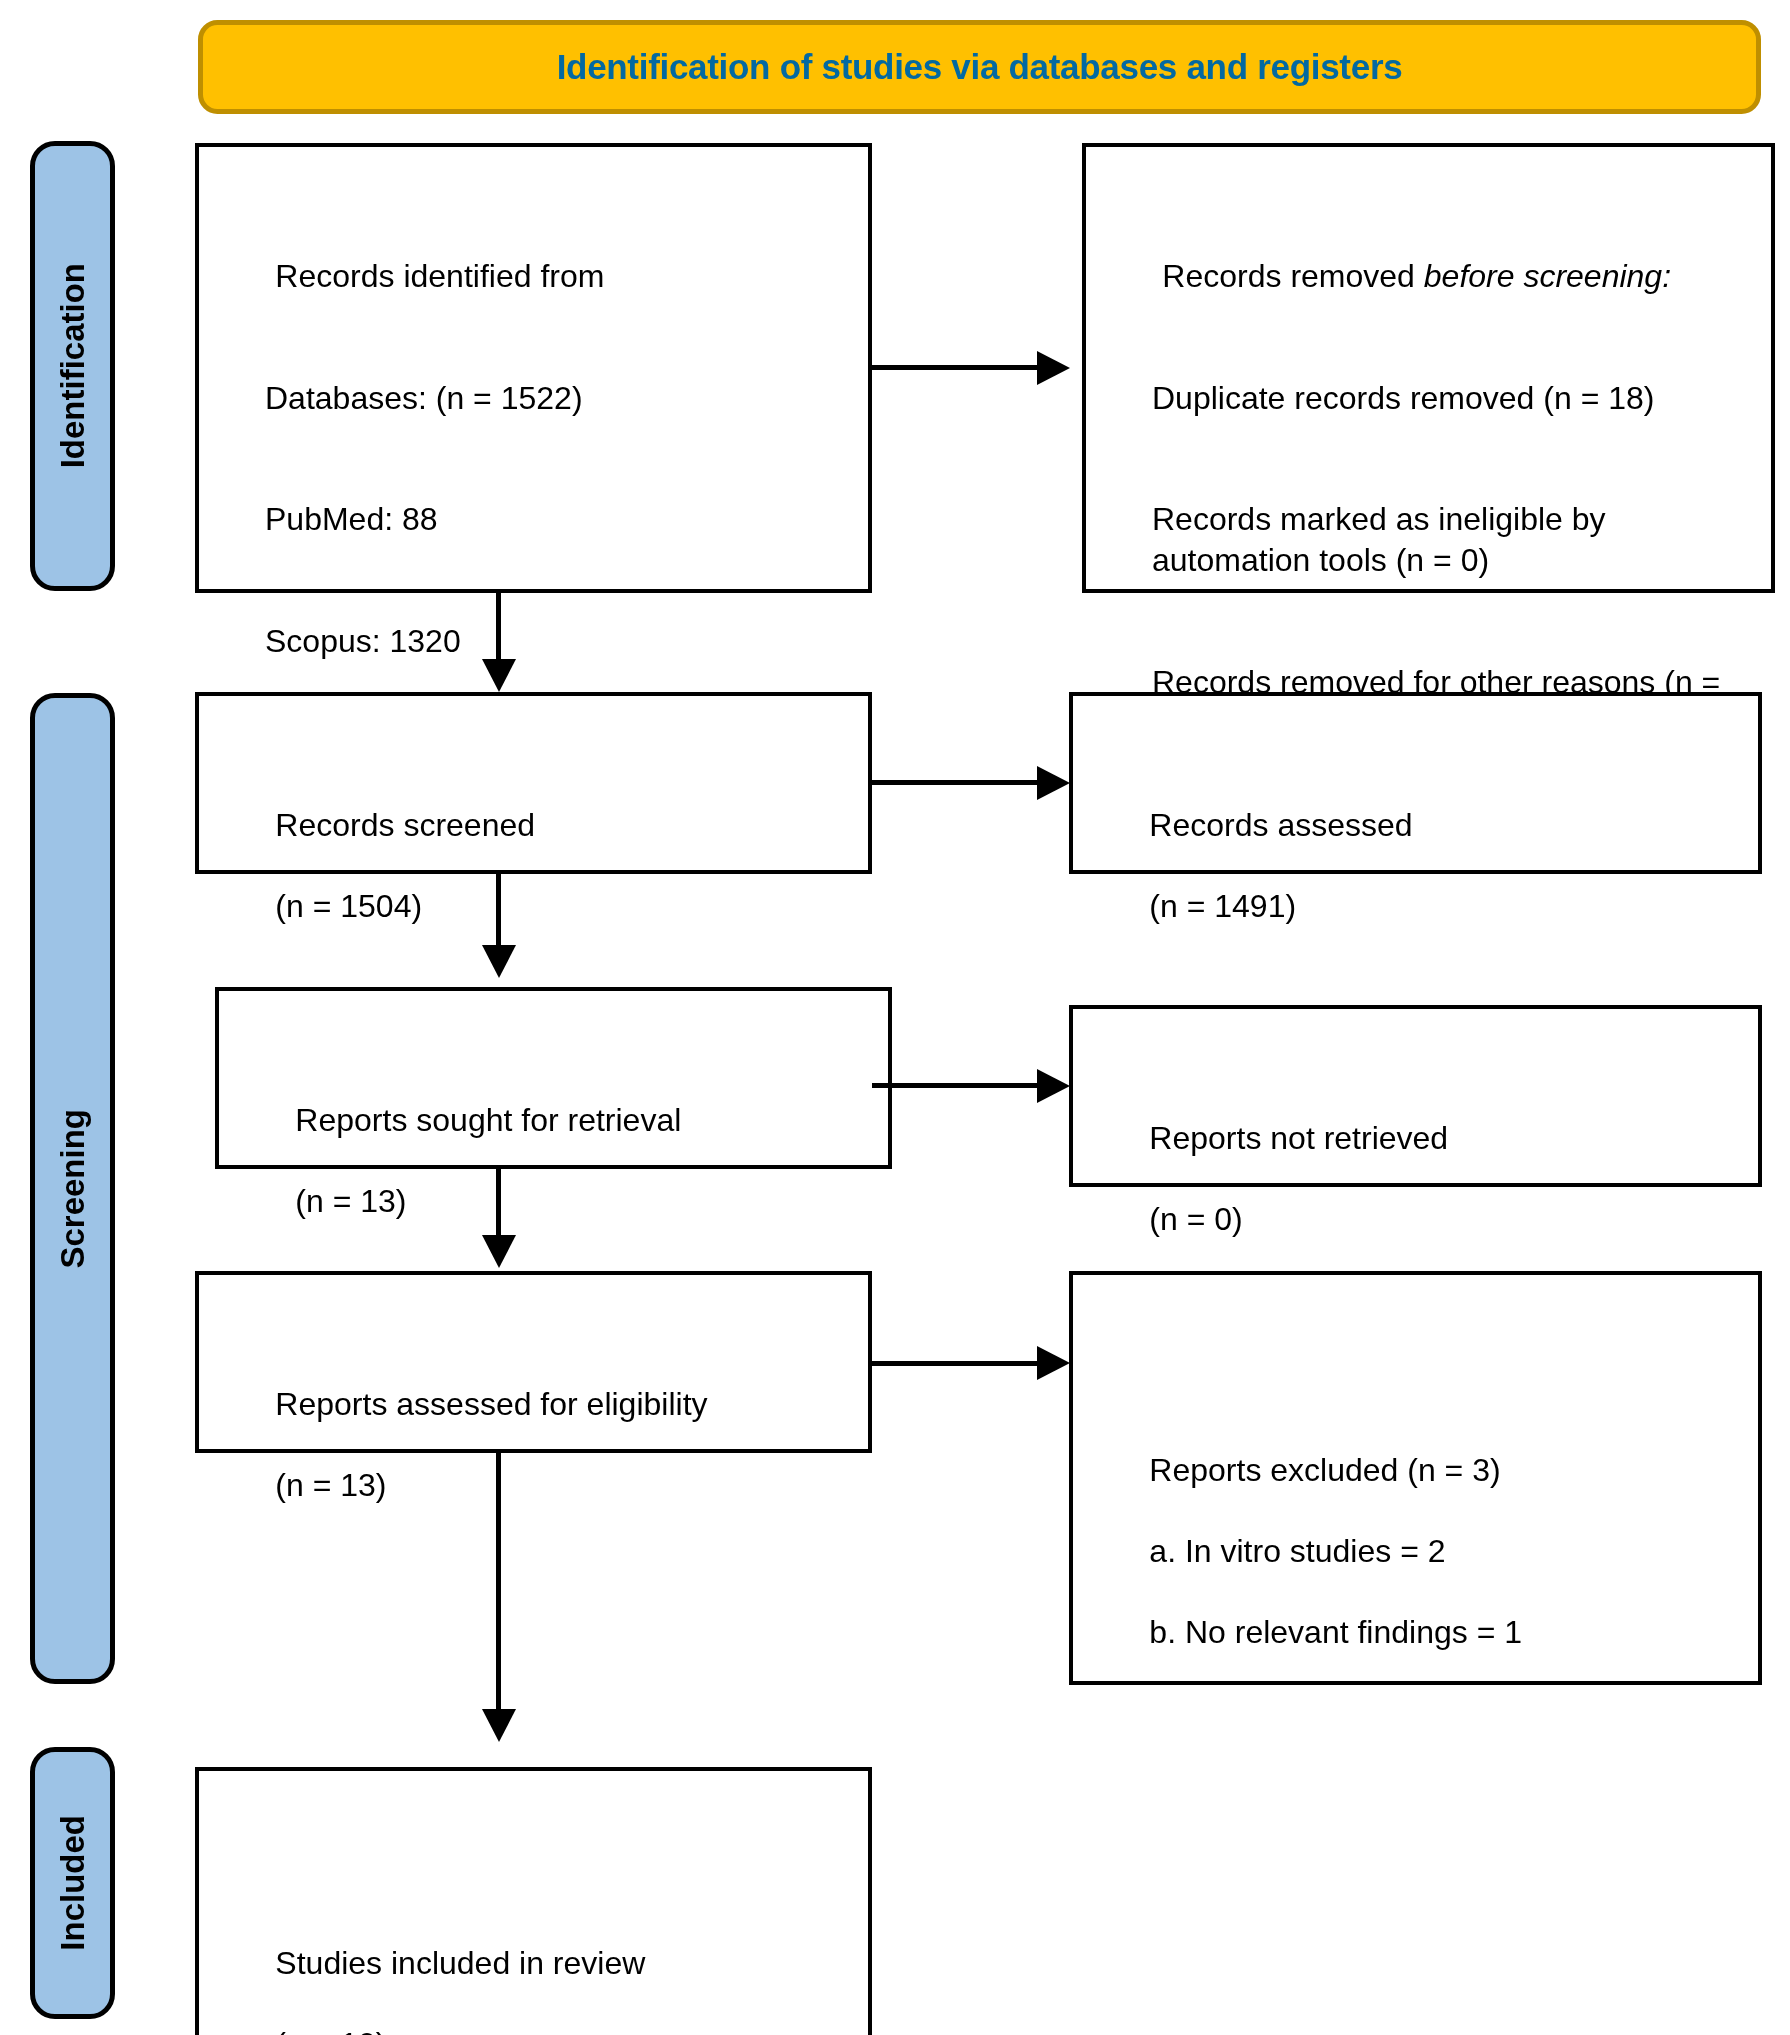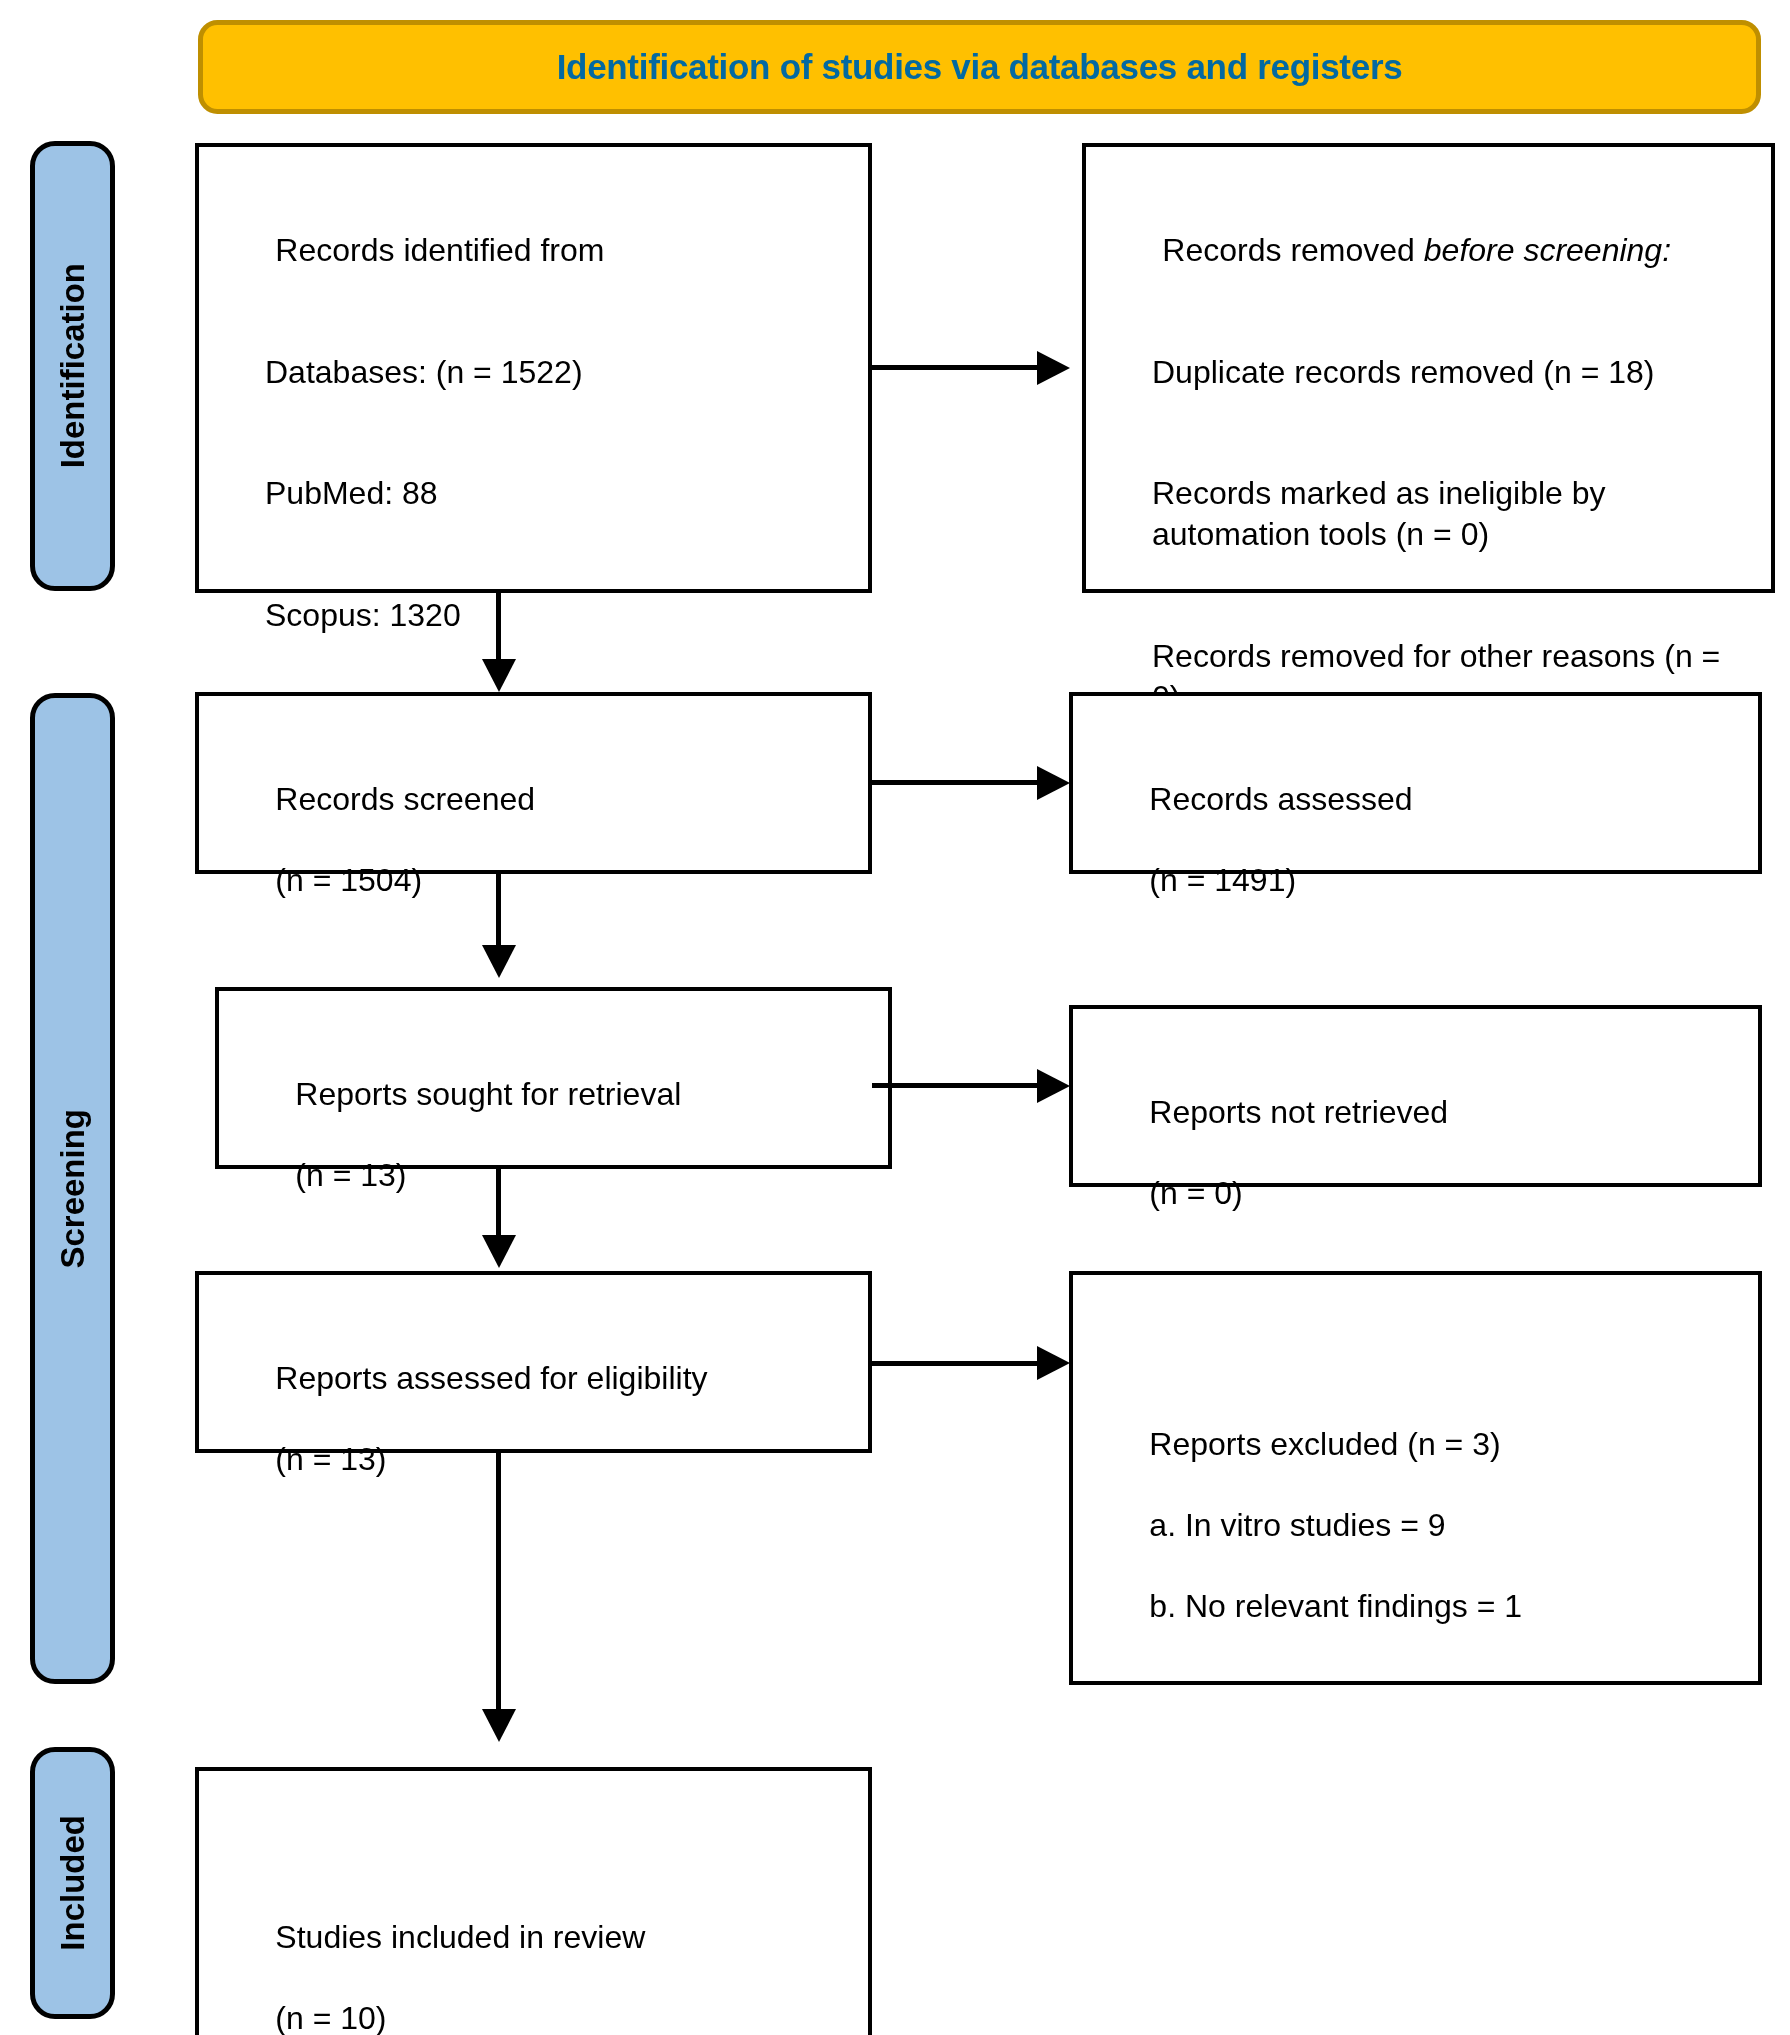--- a/index.html
+++ b/index.html
@@ -62,21 +62,21 @@
   #stage-identification { left: 30px; top: 141px; width: 85px; height: 450px; }
   #stage-screening      { left: 30px; top: 693px; width: 85px; height: 991px; }
   #stage-included       { left: 30px; top: 1747px; width: 85px; height: 272px; }
 
   
   .box {
     position: absolute;
     background: #ffffff;
     border: 4.6px solid #000000;
     box-sizing: border-box;
-    padding: 11px 23px 0 23px;
+    padding: 37px 23px 0 23px;
   }
   .box-text {
     font-size: 32px;
     line-height: 1.27;
     color: #000000;
     white-space: pre-wrap;
   }
   .box-text .ital { font-style: italic; }
   .indent { padding-left: 43px; display: block; }
 
@@ -217,21 +217,21 @@
   <div class="box" id="box-assessed">
     <div class="box-text">
       <span>Reports assessed for eligibility</span><br>
       <span>(n = 13)</span>
     </div>
   </div>
 
   <div class="box" id="box-rep-excluded">
     <div class="box-text">
       <span>Reports excluded (n = 3)</span><br>
-      <span>a. In vitro studies = 9</span><br>
+      <span>a. In vitro studies = 2</span><br>
       <span>b. No relevant findings = 1</span>
     </div>
   </div>
 
   <div class="hline" style="left:872px; top:1361px; width:165px;"></div>
   <div class="arrow-right" style="left:1037px; top:1346px;"></div>
 
   <div class="vline" style="left:496px; top:1453px; height:259px;"></div>
   <div class="arrow-down" style="left:482px; top:1709px;"></div>
 

